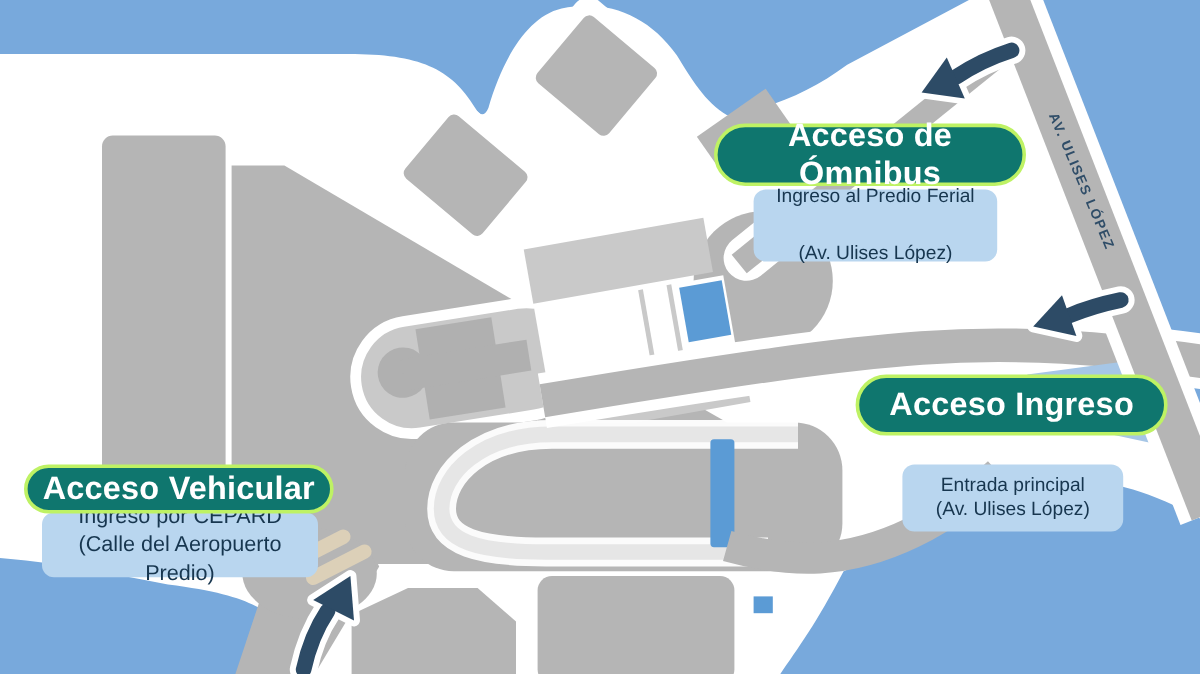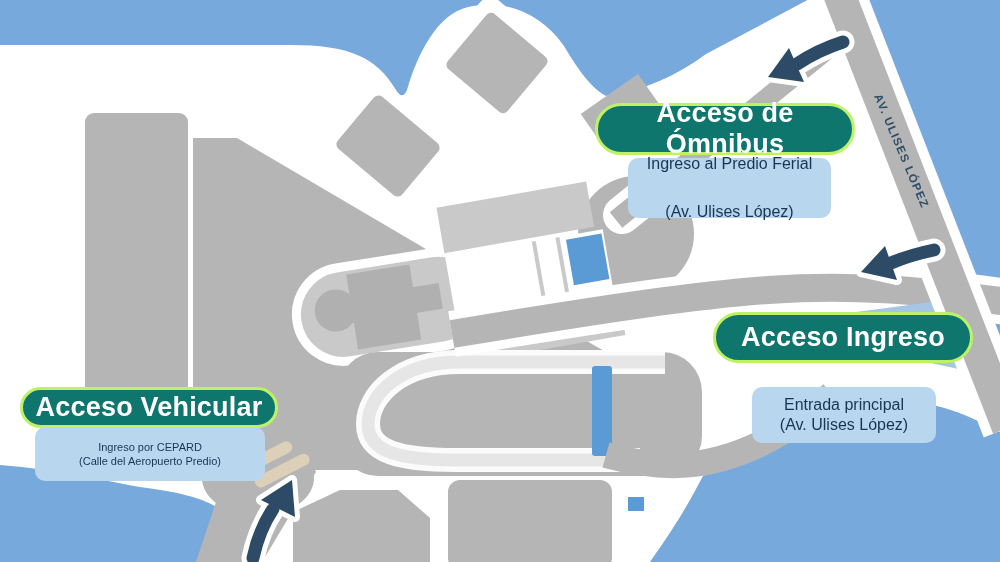--- a/index.html
+++ b/index.html
@@ -150,19 +150,19 @@
   <div class="callout">
     <div class="pill" style="left:713px;top:312px;width:260px;height:51px;">Acceso Ingreso</div>
     <div class="info-box" style="left:752px;top:367px;width:184px;height:56px;margin-top:20px;">
       <span>Entrada principal</span>
       <span>(Av. Ulises López)</span>
     </div>
   </div>
 
   <div class="callout">
     <div class="pill" style="left:20px;top:387px;width:258px;height:41px;">Acceso Vehicular</div>
-    <div class="info-box" style="left:35px;top:427px;width:230px;height:54px;font-size:11px;">
+    <div class="info-box" style="left:35px;top:427px;width:230px;height:54px;font-size:18px;">
       <span>Ingreso por CEPARD</span>
       <span>(Calle del Aeropuerto Predio)</span>
     </div>
   </div>
 
 </div>
 
 </body></html>

